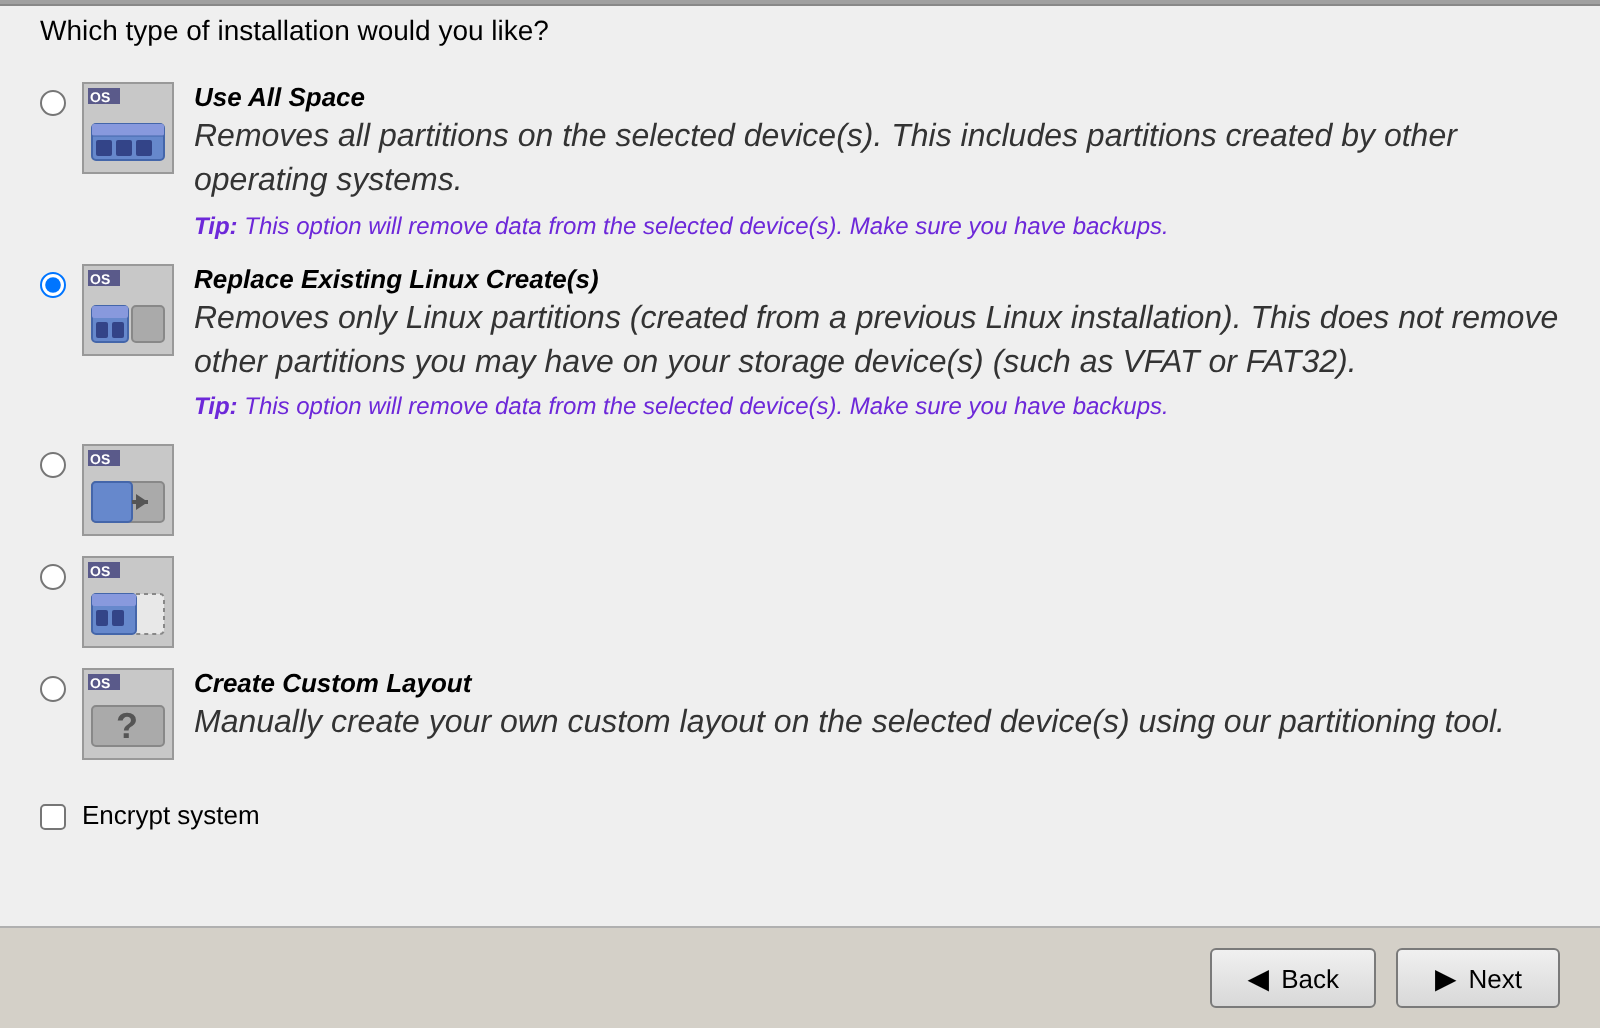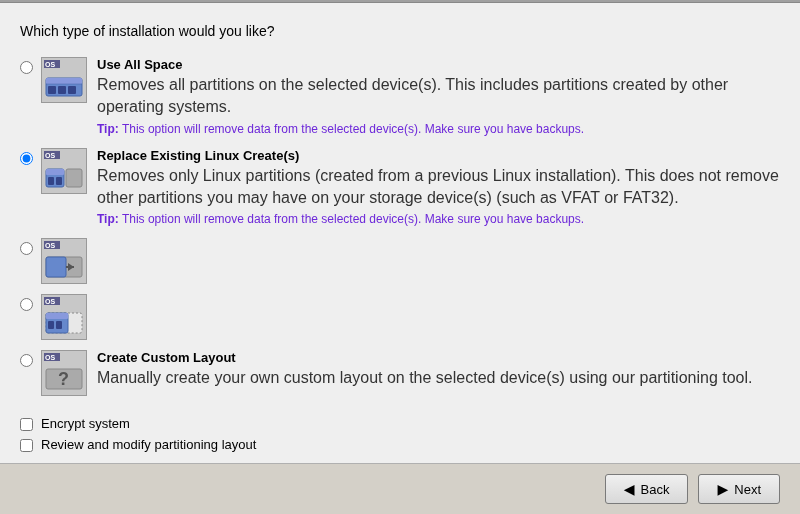--- a/index.html
+++ b/index.html
@@ -8,21 +8,21 @@
       font-size: 13px;
       background: #d4d0c8;
       width: 800px;
       height: 514px;
       display: flex;
       flex-direction: column;
     }
     .main-content {
       flex: 1;
       background: #efefef;
-      padding: 20px 20px 10px 20px;
+      padding: 4px 20px 10px 20px;
       overflow: hidden;
     }
     .page-question {
       font-size: 14px;
       margin-bottom: 18px;
       color: #000;
     }
     .option-row {
       display: flex;
       align-items: flex-start;
@@ -41,20 +41,21 @@
       position: relative;
       background: #c8c8c8;
       border: 1px solid #999;
       display: flex;
       align-items: center;
       justify-content: center;
       overflow: hidden;
     }
     .option-text {
       flex: 1;
+      font-style: italic;
     }
     .option-title {
       font-weight: bold;
       color: #000;
       font-size: 13px;
       margin-bottom: 2px;
     }
     .option-desc {
       color: #333;
       font-size: 16px;
@@ -219,24 +220,20 @@
     <div class="option-text">
       <div class="option-title">Create Custom Layout</div>
       <div class="option-desc">Manually create your own custom layout on the selected device(s) using our partitioning tool.</div>
     </div>
   </div>
 
   <div class="checkboxes">
     <div class="checkbox-row">
       <input type="checkbox" id="encrypt-system" style="">
       <label for="encrypt-system">Encrypt system</label>
-    </div>
-    <div class="checkbox-row">
-      <input type="checkbox" id="review-partitioning" style="">
-      <label for="review-partitioning">Review and modify partitioning layout</label>
     </div>
   </div>
 </div>
 
 <div class="footer">
   <button class="btn">
     <span class="btn-icon">◀</span>
     <span>Back</span>
   </button>
   <button class="btn">

